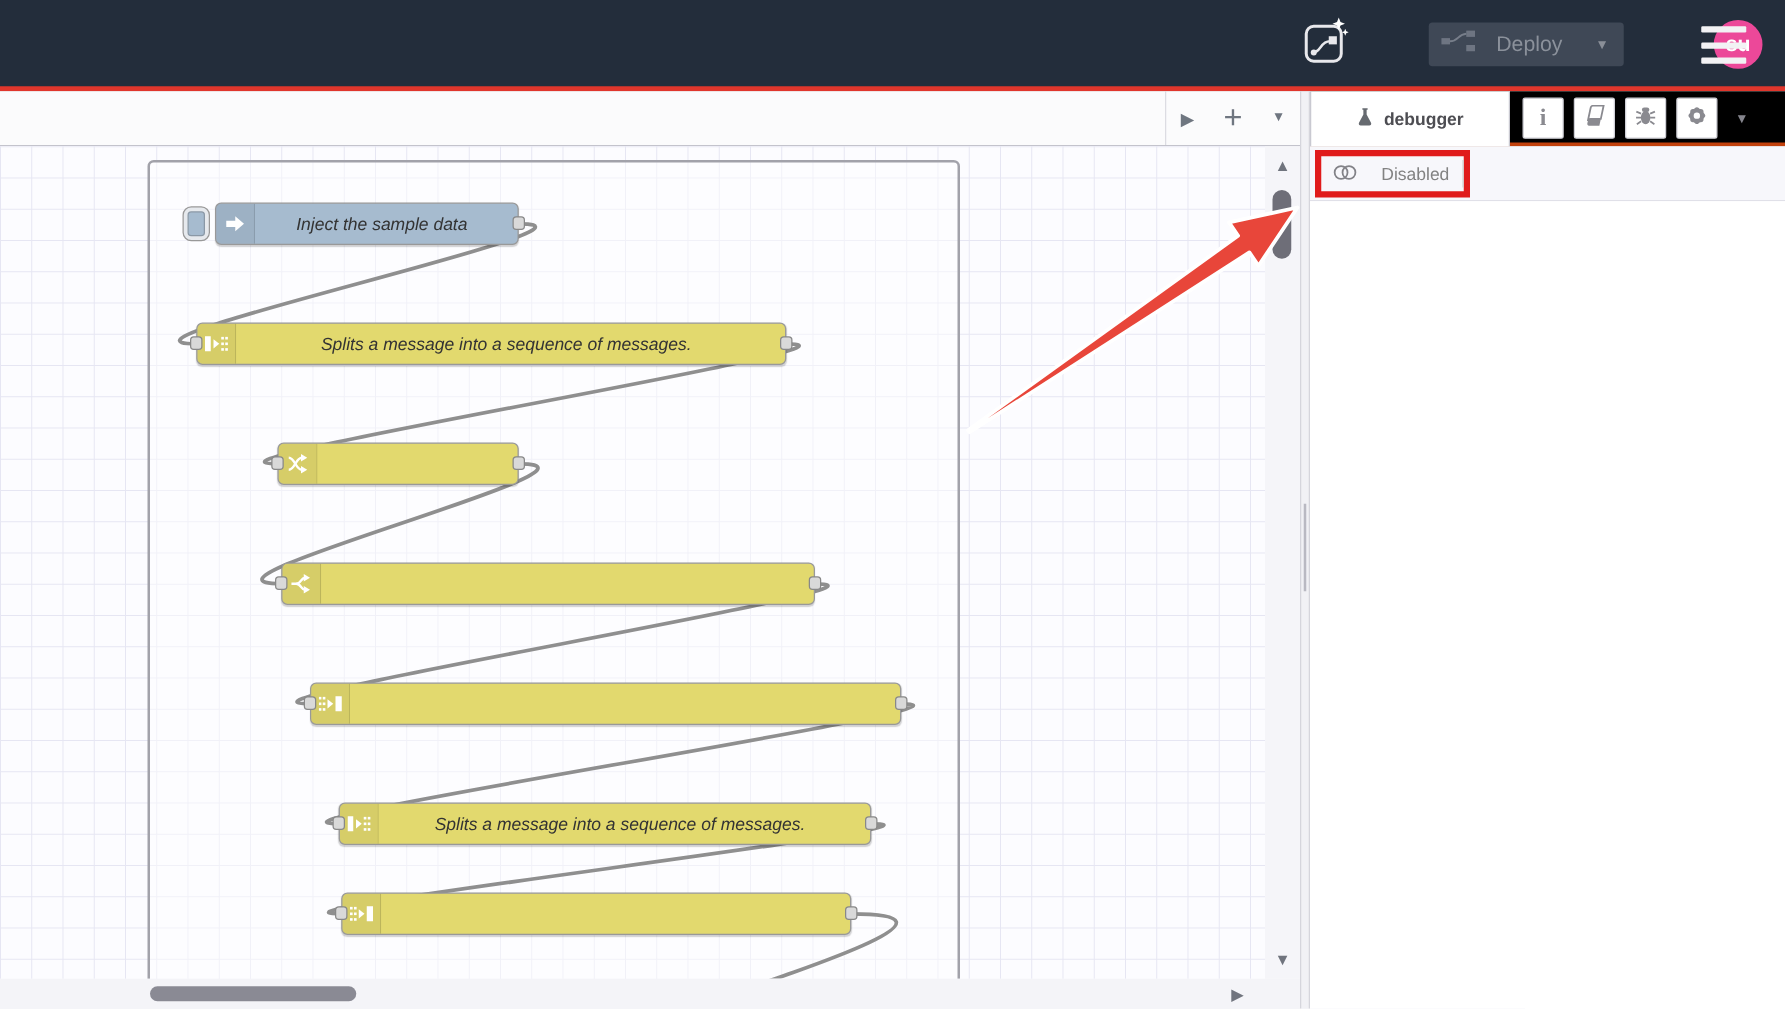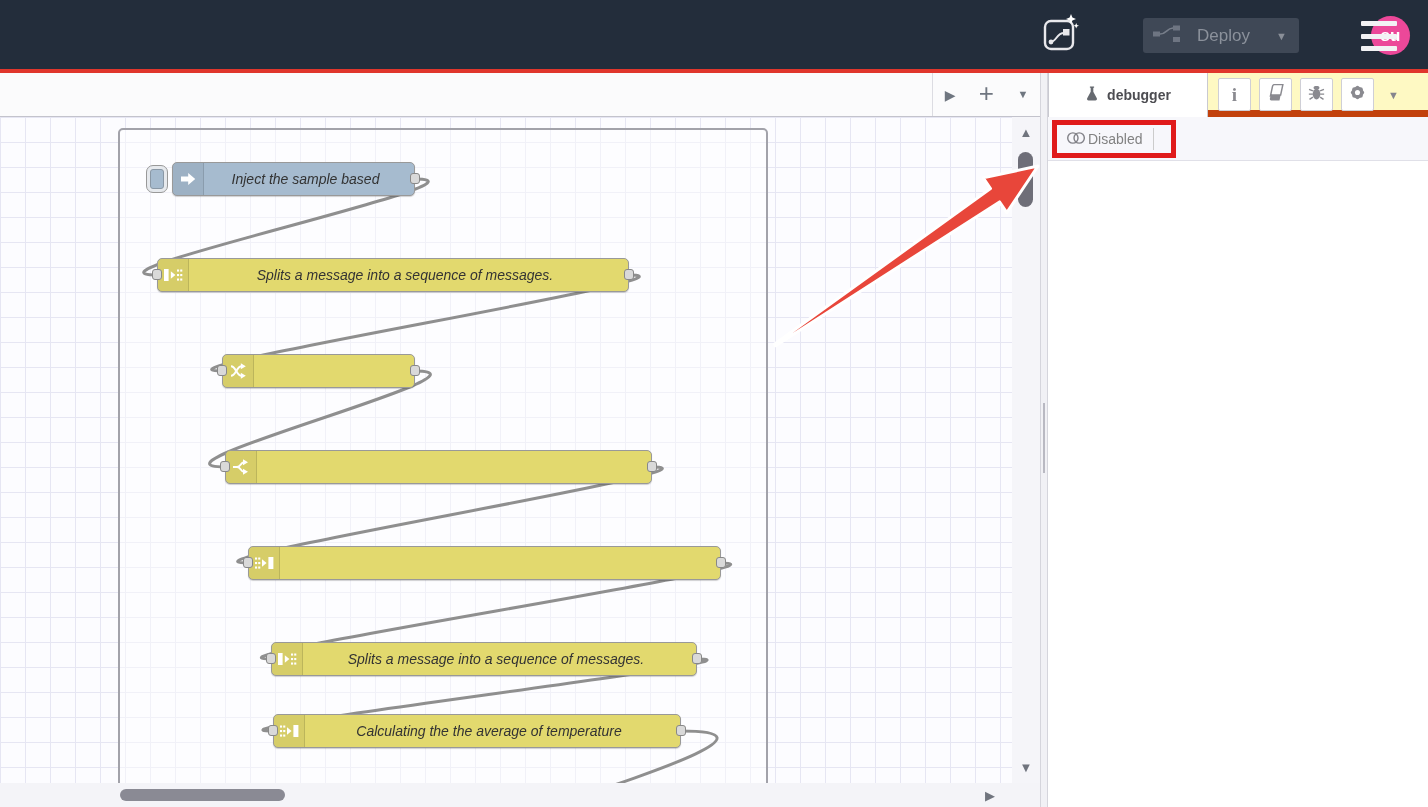--- a/index.html
+++ b/index.html
@@ -52,32 +52,32 @@
   #h-thumb{position:absolute;left:120px;top:6px;width:165px;height:12px;background:#8a8a94;border-radius:6px;cursor:pointer;}
   #h-right{position:absolute;left:985px;top:5px;color:#70747e;font-size:13px;cursor:pointer;}
 
   
   #splitter{position:absolute;left:1040px;top:73px;width:8px;height:734px;background:#f1f1f5;
             border-left:1px solid #d5d5dc;border-right:1px solid #d5d5dc;box-sizing:border-box;cursor:col-resize;}
   #splitter .grip{position:absolute;left:2px;top:330px;width:2px;height:70px;background:#b9b9c2;}
 
   
   #sidebar{position:absolute;left:1048px;top:73px;width:380px;height:734px;background:#fff;}
-  #sb-header{position:absolute;left:0;top:0;width:100%;height:44px;background:#fef9c3;border-bottom:7px solid #c2410c;box-sizing:border-box;}
+  #sb-header{position:absolute;left:0;top:0;width:100%;height:44px;background:#000000;border-bottom:3px solid #c2410c;box-sizing:border-box;}
   #sb-tab{position:absolute;left:0;top:0;width:160px;height:44px;background:#fff;border:1px solid #c9c9d1;border-top:none;border-bottom:none;
           box-sizing:border-box;display:flex;align-items:center;justify-content:center;gap:8px;font-weight:bold;font-size:14px;color:#4d4d52;z-index:2;cursor:pointer;}
   #sb-buttons{position:absolute;left:170px;top:5px;height:33px;display:flex;align-items:center;gap:8px;}
   .sb-btn{width:33px;height:33px;background:#fff;border:1px solid #cfcfd6;border-radius:2px;box-sizing:border-box;
           display:flex;align-items:center;justify-content:center;color:#8a8a90;cursor:pointer;}
   .sb-btn.info-glyph{font-family:"Liberation Serif",serif;font-weight:bold;font-size:19px;}
   #sb-caret{margin-left:6px;color:#85858d;font-size:11px;cursor:pointer;}
   #sb-toolbar{position:absolute;left:0;top:44px;width:100%;height:44px;background:#f7f7fb;border-bottom:1px solid #e0e0e8;box-sizing:border-box;}
   #disabled-box{position:absolute;left:4px;top:3px;width:124px;height:38px;border:5px solid #e01b1b;box-sizing:border-box;
                 display:flex;align-items:center;}
-  #disabled-btn{display:flex;align-items:center;gap:1px;margin-left:9px;color:#828282;font-size:14px;cursor:pointer;}
+  #disabled-btn{display:flex;align-items:center;gap:18px;margin-left:9px;color:#828282;font-size:14px;cursor:pointer;}
   #disabled-sep{width:1px;height:22px;background:#ccc;margin-left:11px;}
   #sb-body{position:absolute;left:0;top:88px;right:0;bottom:0;background:#fff;}
 </style>
 </head>
 <body>
 
 <div id="app">
 
   <div id="header">
     <div id="ai-btn">
@@ -134,21 +134,21 @@
           <path d="M 697 542 C 792 542, 178 614, 273 614" fill="none" stroke="#8f8f8f" stroke-width="3" stroke-linecap="round"></path>
           <path d="M 681 614 C 871 614, 240 762, 430 762" fill="none" stroke="#8f8f8f" stroke-width="3" stroke-linecap="round"></path>
         </svg>
       <div id="nodes">
           <div class="node" style="left: 172px; top: 45px; width: 243px; background: rgb(166, 187, 207);">
             <div class="icon-zone">
               <svg width="16" height="16" viewBox="0 0 16 16">
                 <path d="M1 5.5h7.2V2l7 6-7 6v-3.5H1z" fill="#fff"></path>
               </svg>
             </div>
-            <div class="node-label">Inject the sample based</div>
+            <div class="node-label">Inject the sample data</div>
             <div class="port out"></div>
             <div class="inject-button">
               <div class="inner" style="background: rgb(166, 187, 207);"></div>
             </div>
           </div>
           <div class="node" style="left: 157px; top: 141px; width: 472px; background: rgb(226, 217, 110);">
             <div class="icon-zone">
               <svg width="19" height="16" viewBox="0 0 19 16" fill="#fff">
                 <rect x="0" y="2" width="4.6" height="12"></rect>
                 <path d="M6.8 4.3L11.4 8l-4.6 3.7z"></path>
@@ -231,21 +231,20 @@
                 <rect x="0" y="2.5" width="2.1" height="2.1"></rect>
                 <rect x="3.2" y="2.5" width="2.1" height="2.1"></rect>
                 <rect x="0" y="7" width="2.1" height="2.1"></rect>
                 <rect x="3.2" y="7" width="2.1" height="2.1"></rect>
                 <rect x="0" y="11.5" width="2.1" height="2.1"></rect>
                 <rect x="3.2" y="11.5" width="2.1" height="2.1"></rect>
                 <path d="M7 4.3L11.6 8 7 11.7z"></path>
                 <rect x="13.4" y="2" width="5" height="12"></rect>
               </svg>
             </div>
-            <div class="node-label">Calculating the the average of temperature</div>
             <div class="port in"></div>
             <div class="port out"></div>
           </div>
         </div>
     </div>
     <div id="vscroll">
       <span class="scroll-arrow" style="top:9px;">▲</span>
       <div id="v-thumb"></div>
       <span class="scroll-arrow" style="top:644px;">▼</span>
     </div>

